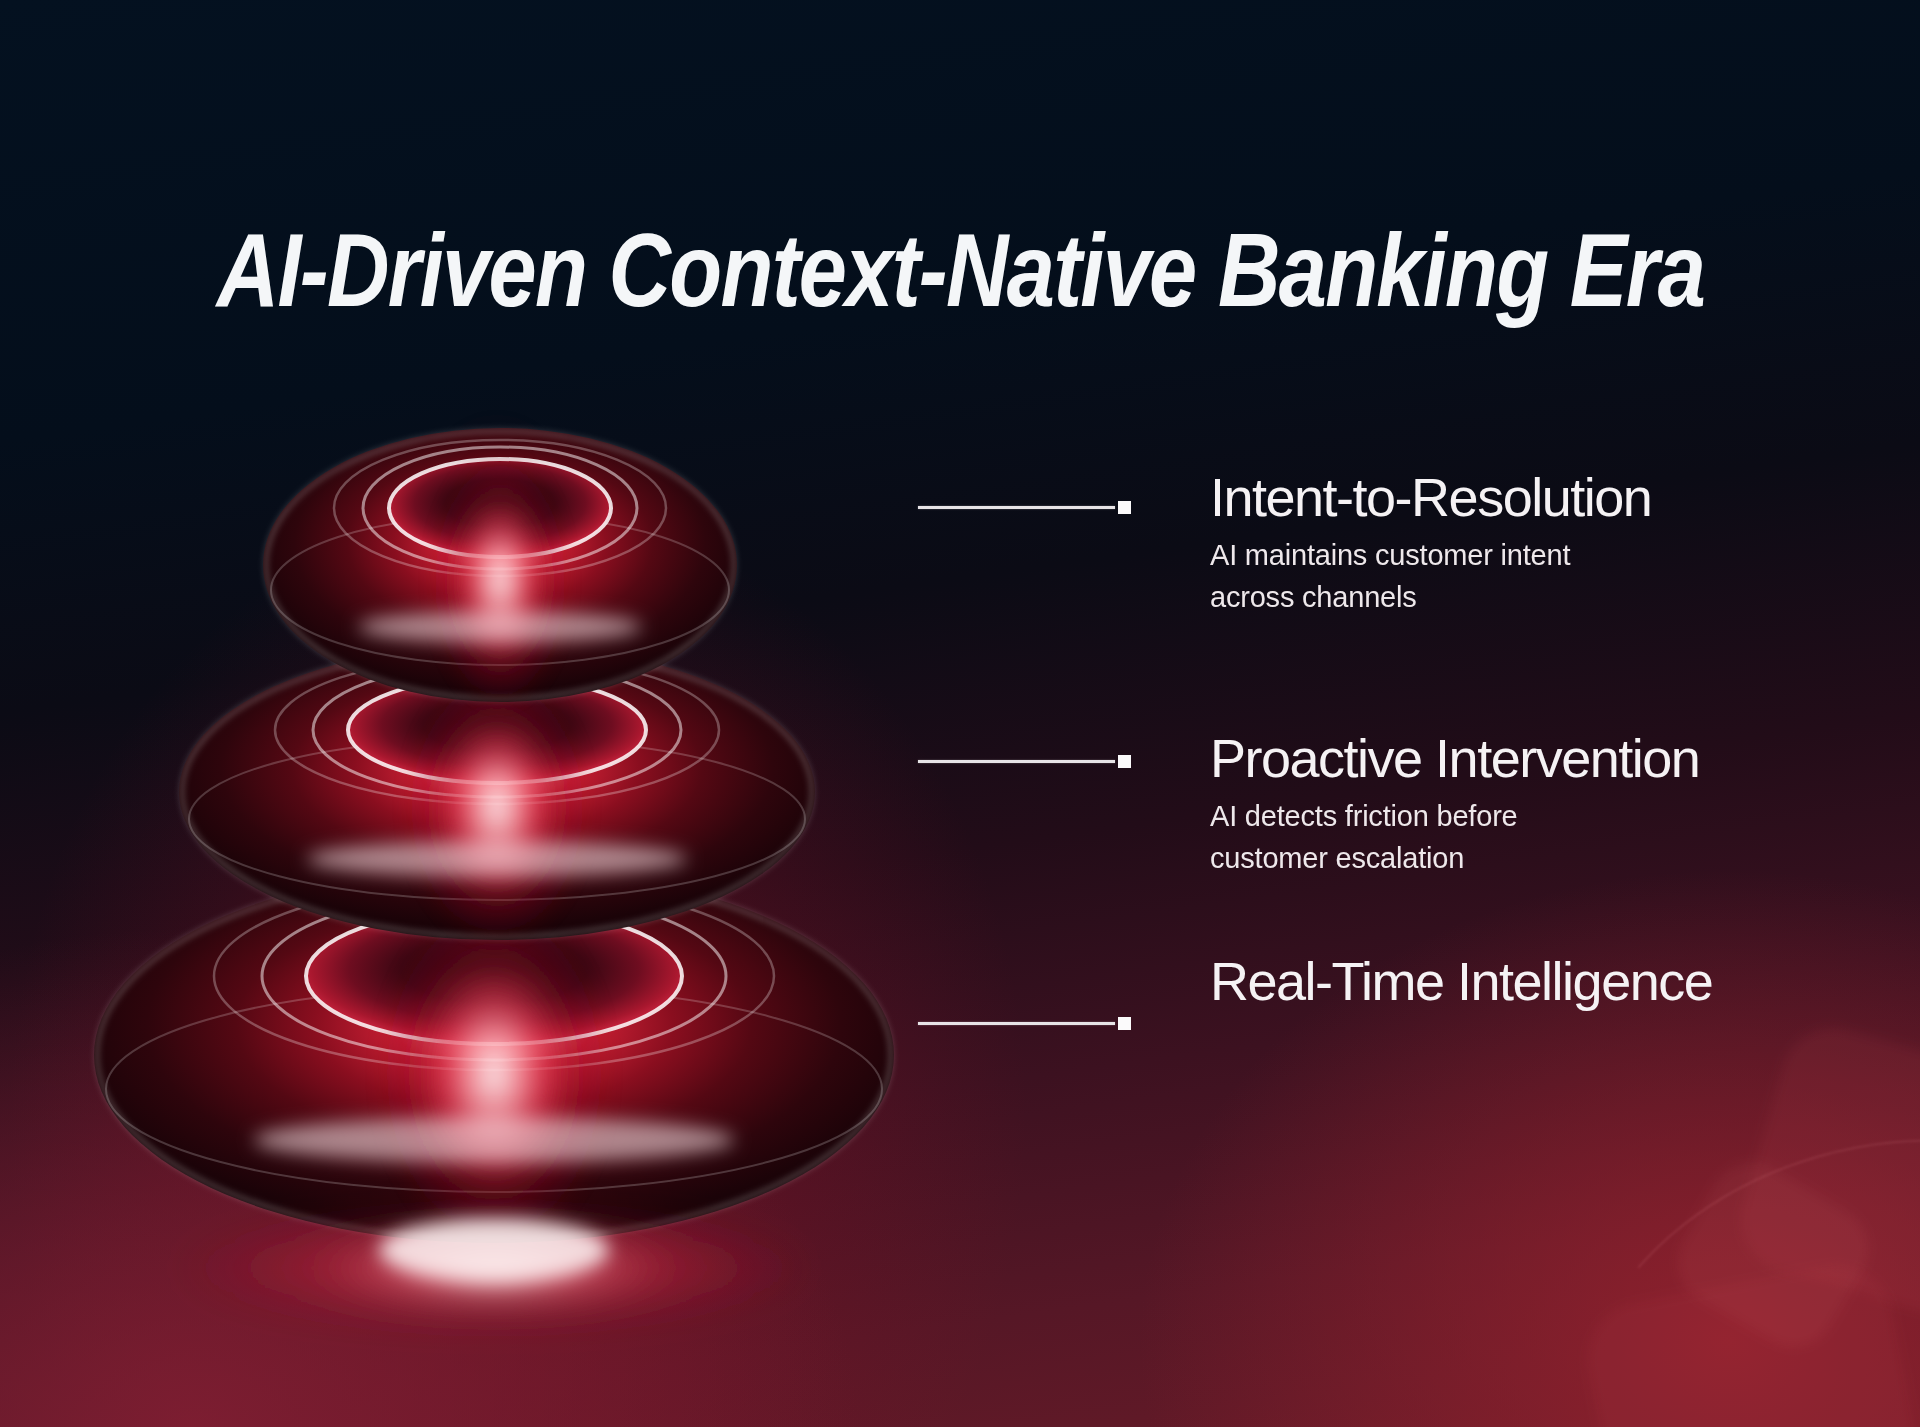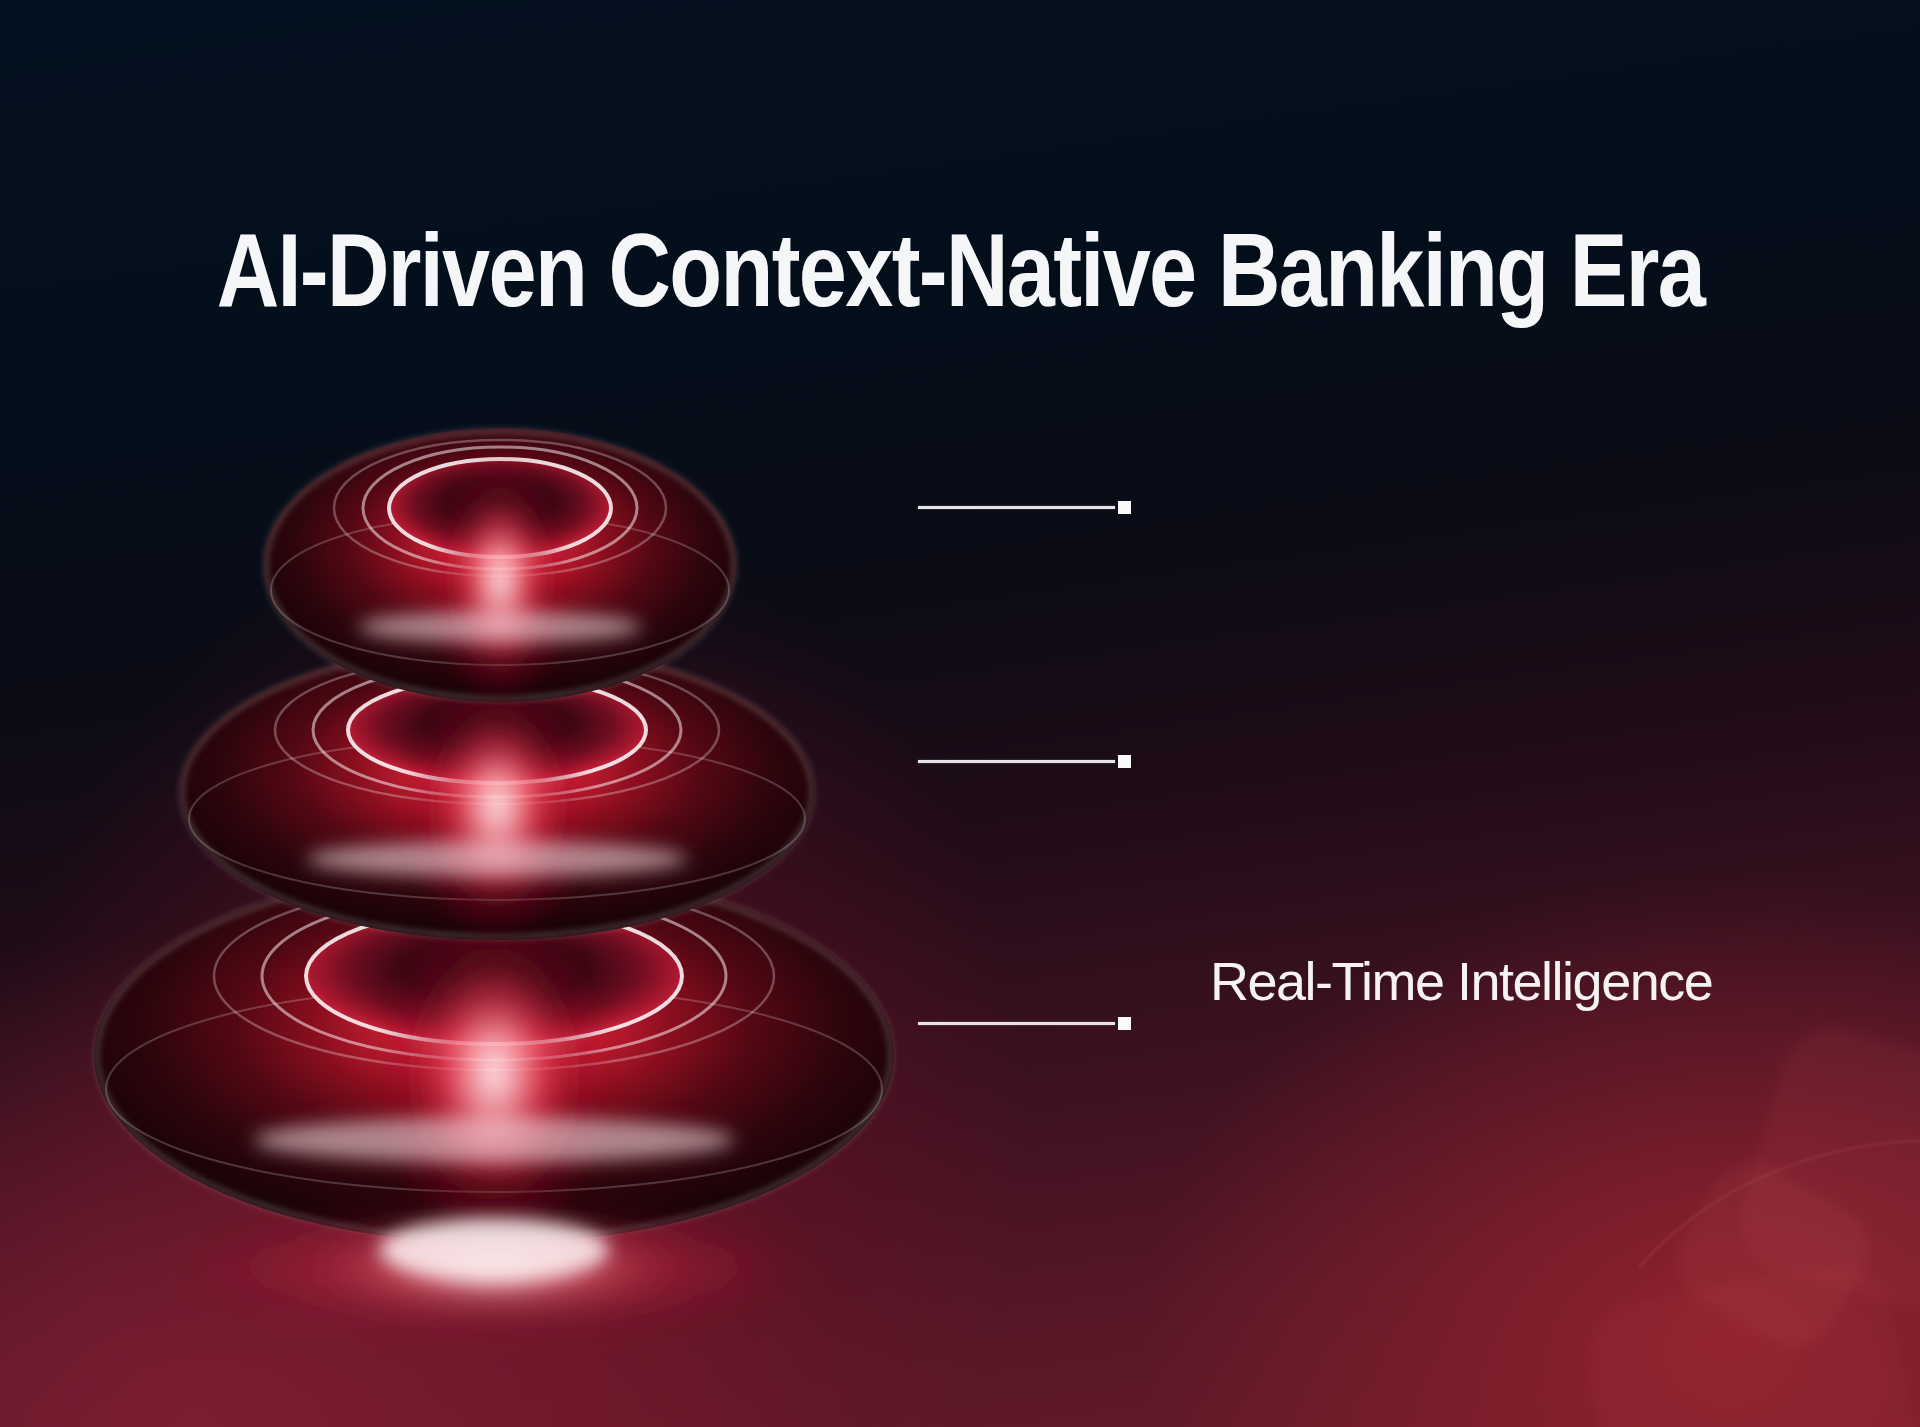--- a/index.html
+++ b/index.html
@@ -47,20 +47,21 @@
     top: 148px;
     left: 0;
     width: 100%;
     text-align: center;
     color: #f4f6f8;
     font-size: 103px;
     font-weight: 700;
     letter-spacing: -2px;
     line-height: 1.05;
     white-space: nowrap;
+    font-style: italic;
   }
   .page-title .squeeze {
     display: inline-block;
     transform: scaleX(0.84);
     transform-origin: 50% 50%;
   }
 
   
   .stack-graphic {
     position: absolute;
@@ -225,17 +226,27 @@
   </div>
   <div class="connector" id="connector-2">
     <div class="line"></div>
     <div class="tip"></div>
   </div>
   <div class="connector" id="connector-3">
     <div class="line"></div>
     <div class="tip"></div>
   </div>
 
+  <div class="callout" id="callout-1">
+    <h2>Intent-to-Resolution</h2>
+    <p>AI maintains customer intent
+across channels</p>
+  </div>
+  <div class="callout" id="callout-2">
+    <h2>Proactive Intervention</h2>
+    <p>AI detects friction before
+customer escalation</p>
+  </div>
   <div class="callout" id="callout-3">
     <h2>Real-Time Intelligence</h2>
   </div>
 
 </div>
 
 </body></html>

